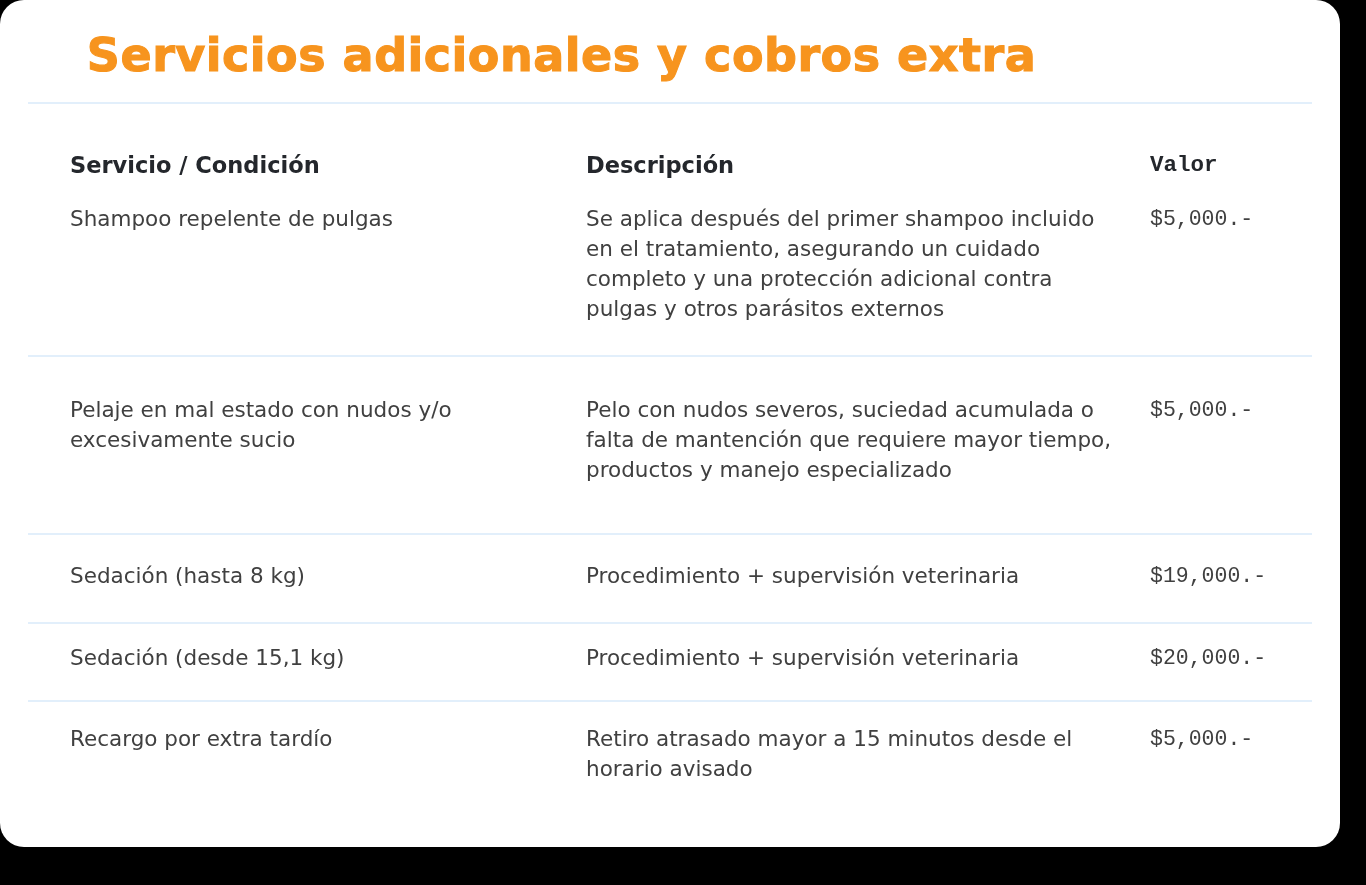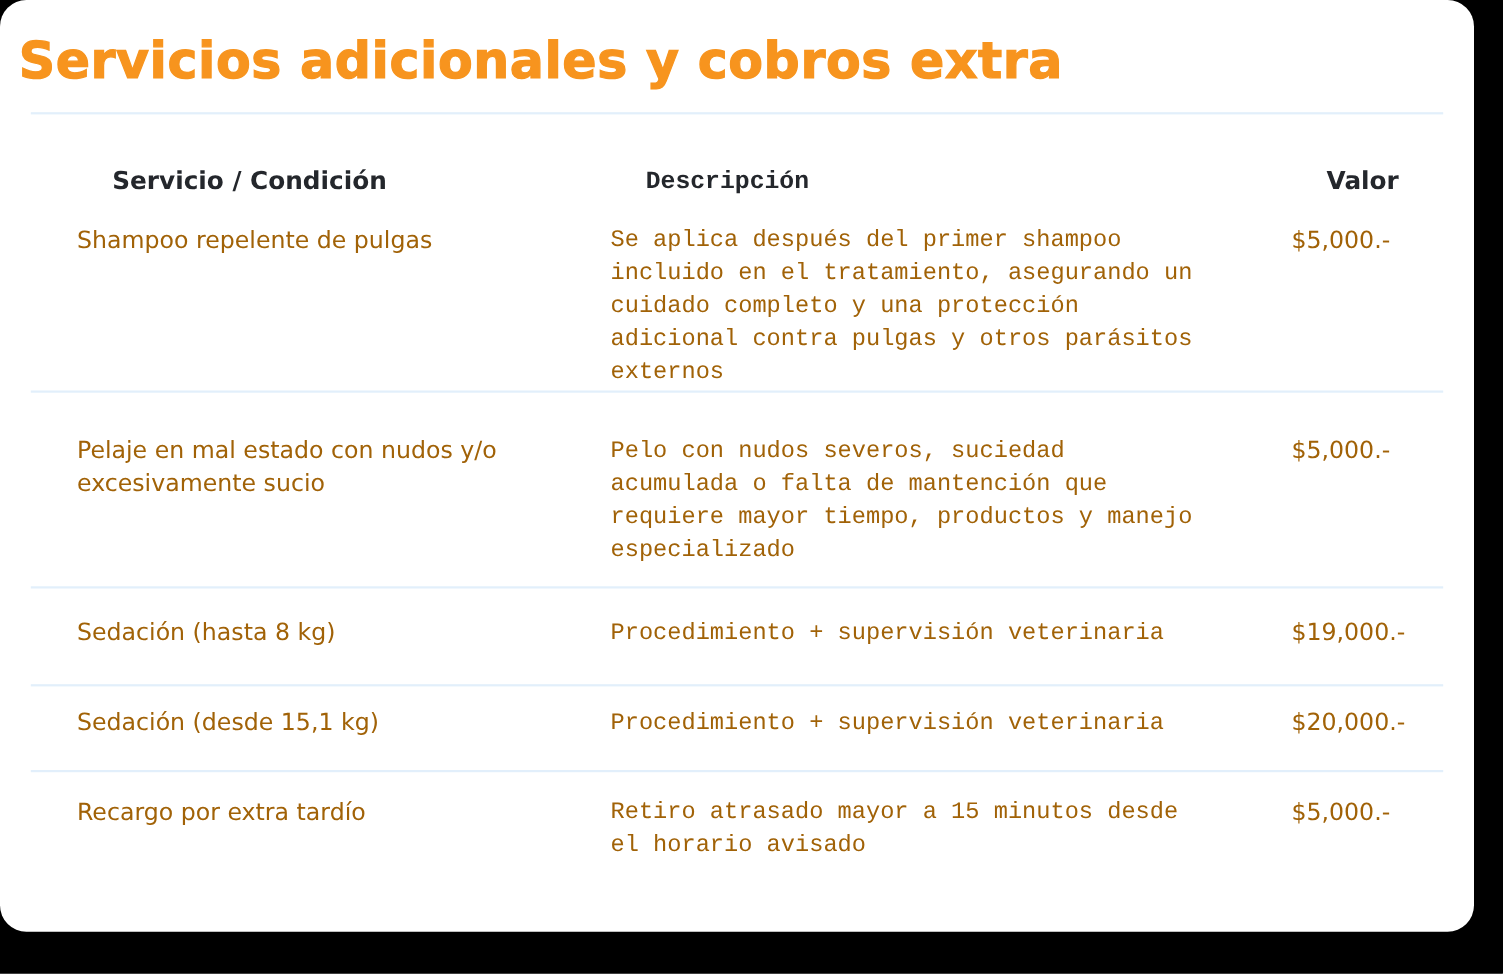--- a/index.html
+++ b/index.html
@@ -20,20 +20,21 @@
     height: 847px;
     background: #ffffff;
     border-radius: 24px;
   }
 
   #title {
     position: absolute;
     left: 0;
     top: 28px;
     width: 1106px;
+    text-align: center;
     color: #f7941e;
     font-family: "DejaVu Sans", sans-serif;
     font-weight: 700;
     font-size: 46px;
     letter-spacing: 0.5px;
     font-stretch: expanded;
     -webkit-text-stroke: 1.1px #f7941e;
     white-space: nowrap;
     padding-left: 17px;
   }
@@ -56,37 +57,36 @@
   }
 
   .trow {
     position: absolute;
     left: 0;
     width: 1340px;
   }
 
   .cell {
     position: absolute;
-    color: #a16207;
+    color: #404040;
     font-size: 21.5px;
     line-height: 30px;
     font-family: "DejaVu Sans", sans-serif;
     font-weight: 400;
     white-space: pre-line;
   }
 
   .c-servicio { left: 70px;   width: 500px; }
-  .c-desc     { left: 555px;  width: 540px; font-family: Liberation Mono, monospace; }
-  .c-valor    { left: 1174px; width: 180px; }
+  .c-desc     { left: 586px;  width: 540px; }
+  .c-valor    { left: 1150px; width: 180px; font-family: Liberation Mono, monospace; }
 
   .hdr .cell {
     font-weight: 700;
     font-size: 22.5px;
     color: #24272c;
-    margin-left: 32px;
   }
 </style>
 </head>
 <body>
 
 <div id="card">
 
   <div id="title">Servicios adicionales y cobros extra</div>
 
   <div class="hrule" id="rule-title"></div>

